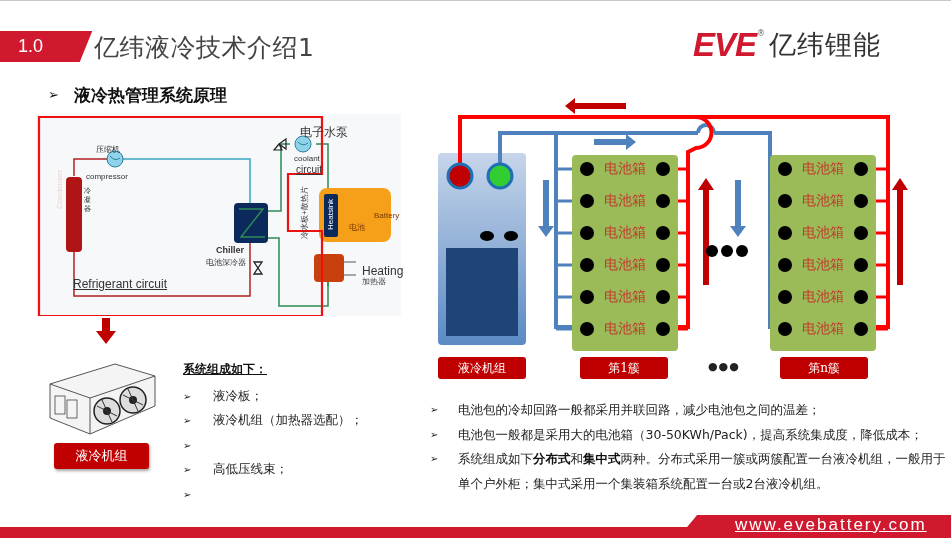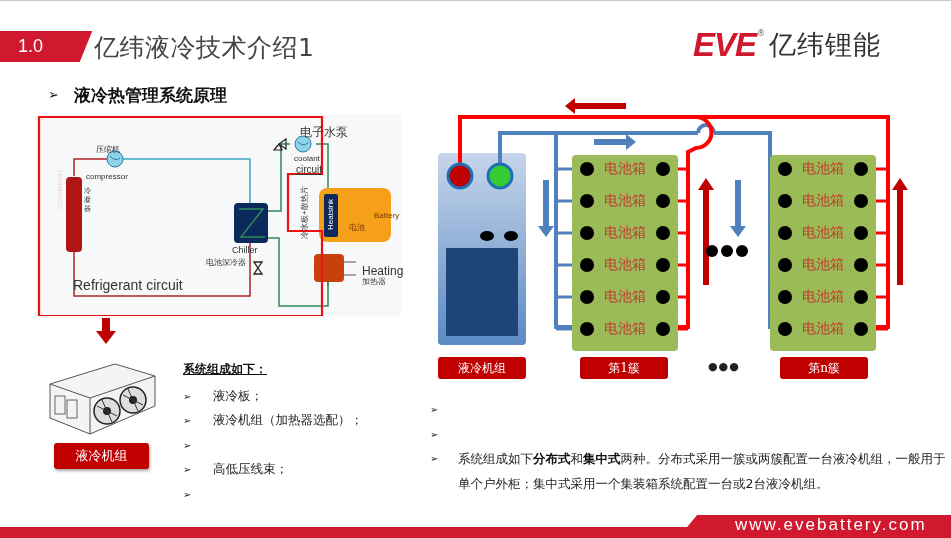--- a/index.html
+++ b/index.html
@@ -48,21 +48,21 @@
     .battbox .txt { position:absolute; left:0; right:0; top:5px; text-align:center; color:#c0392b; font-size:14px; font-family:"DejaVu Serif", serif; }
 
     .bullets-r { position:absolute; left:430px; top:398px; width:520px; list-style:none; }
     .bullets-r li { display:flex; font-size:12.5px; color:#222; line-height:24.5px; }
     .bullets-r .bul { width:28px; flex:none; font-size:10px; }
     .bullets-r b { font-weight:bold; color:#111; }
 
     
     .footer-band { position:absolute; left:0; top:527px; width:951px; height:11px; background:#d0182e; }
     .footer-tab { position:absolute; left:678px; top:515px; width:273px; height:23px; background:#d0182e; clip-path:polygon(7% 0,100% 0,100% 100%,0 100%); }
-    .footer-url { position:absolute; left:735px; top:515px; font-family:"Liberation Sans", sans-serif; font-size:17px; color:#fff; letter-spacing:2px; }
+    .footer-url { position:absolute; left:735px; top:515px; font-family:"Liberation Sans", sans-serif; font-size:17px; color:#fff; letter-spacing:2px;text-decoration:underline; }
   </style>
 </head>
 <body>
 
 <div class="topline"></div>
 
 <div class="sec-badge"></div>
 <div class="sec-slash"></div>
 <div class="sec-num">1.0</div>
 <div class="page-title">亿纬液冷技术介绍1</div>
@@ -112,23 +112,23 @@
     <path d="M 3 3 L 286 3 L 286 60 L 252 60 L 252 117 L 286 117 L 286 202 L 3 202 Z" fill="none" stroke="#ee1111" stroke-width="2.2"></path>
     <path d="M 252 60 L 330 60" fill="none" stroke="#ee1111" stroke-width="0"></path>
   </svg>
   <div class="schem-label" style="left:60px;top:30px;font-size:8px;">压缩机</div>
   <div class="schem-label" style="left:50px;top:58px;font-size:8px;">compressor</div>
   <div class="schem-label" style="left:19px;top:95px;font-size:8px;color:#f3d0d0;transform:rotate(-90deg);transform-origin:left top;">Condenser</div>
   <div class="schem-label" style="left:48px;top:72px;font-size:7px;width:9px;white-space:normal;line-height:9px;">冷凝器</div>
   <div class="schem-label" style="left:264px;top:10px;font-size:12px;">电子水泵</div>
   <div class="schem-label" style="left:258px;top:40px;font-size:8px;">coolant</div>
   <div class="schem-label" style="left:260px;top:50px;font-size:10px;text-decoration:underline;">circuit</div>
-  <div class="schem-label" style="left:196px;top:131px;font-size:9px;">Chiller</div>
+  <div class="schem-label" style="left:180px;top:131px;font-size:9px;font-weight:bold;">Chiller</div>
   <div class="schem-label" style="left:170px;top:143px;font-size:8px;">电池深冷器</div>
-  <div class="schem-label" style="left:37px;top:163px;font-size:14px;">Refrigerant circuit</div>
+  <div class="schem-label" style="left:37px;top:163px;font-size:12px;text-decoration:underline;">Refrigerant circuit</div>
   <div class="schem-label" style="left:263px;top:125px;font-size:8px;transform:rotate(-90deg);transform-origin:left top;">冷水板+散热片</div>
   <div class="schem-label" style="left:290px;top:116px;font-size:8px;color:#fff;transform:rotate(-90deg);transform-origin:left top;">Heatsink</div>
   <div class="schem-label" style="left:310px;top:97px;font-size:8px;color:#7a3a00;margin-left:28px;">Battery</div>
   <div class="schem-label" style="left:313px;top:108px;font-size:8px;color:#7a3a00;">电池</div>
   <div class="schem-label" style="left:326px;top:150px;font-size:12px;">Heating</div>
   <div class="schem-label" style="left:326px;top:162px;font-size:8px;">加热器</div>
 </div>
 
 <svg class="down-arrow" viewBox="0 0 20 26">
   <path d="M 6 0 L 14 0 L 14 13 L 20 13 L 10 26 L 0 13 L 6 13 Z" fill="#c00000"></path>
@@ -299,23 +299,25 @@
     </div>
   <div class="dlabel" style="left:8px;top:267px;width:88px;">液冷机组</div>
   <div class="dlabel" style="left:150px;top:267px;width:88px;">第1簇</div>
   <div style="position:absolute;left:278px;top:270px;font-size:11px;letter-spacing:1px;">●●●</div>
   <div class="dlabel" style="left:350px;top:267px;width:88px;">第n簇</div>
 </div>
 
 <ul class="bullets-r" id="notes">
     <li>
       <span class="bul">➢</span>
+      <span><span>电池包的冷却回路一般都采用并联回路，减少电池包之间的温差；</span></span>
     </li>
     <li>
       <span class="bul">➢</span>
+      <span><span>电池包一般都是采用大的电池箱（30-50KWh/Pack)，提高系统集成度，降低成本；</span></span>
     </li>
     <li>
       <span class="bul">➢</span>
       <span><span>系统组成如下</span><b>分布式</b><span>和</span><b>集中式</b><span>两种。分布式采用一簇或两簇配置一台液冷机组，一般用于单个户外柜；集中式采用一个集装箱系统配置一台或2台液冷机组。</span></span>
     </li>
   </ul>
 
 <div class="footer-band"></div>
 <div class="footer-tab"></div>
 <div class="footer-url">www.evebattery.com</div>

